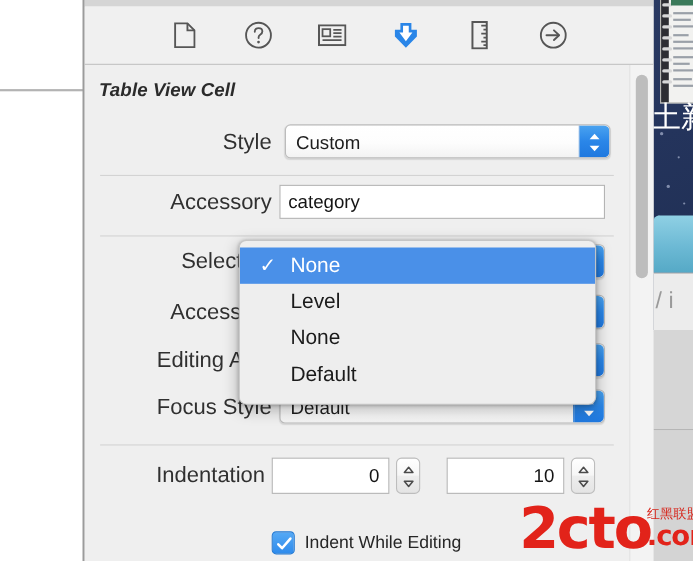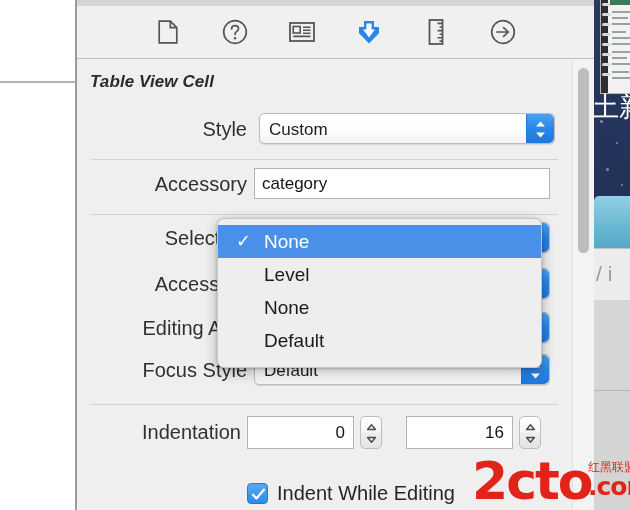--- a/index.html
+++ b/index.html
@@ -68,21 +68,21 @@
   .stepper{position:absolute;width:22px;height:33px;border:1px solid #bdbdbd;border-radius:5px;
     background:linear-gradient(180deg,#ffffff 0%,#f6f6f6 48%,#ededed 52%,#e4e4e4 100%);box-sizing:border-box;}
   .stepper svg{position:absolute;left:4px;top:6px;}
 
   .sublabel{position:absolute;font-size:15px;color:#333;text-align:center;}
 
   .chk-row{position:absolute;left:0;width:490px;height:26px;}
   .chkbox{position:absolute;width:21px;height:21px;border-radius:4px;
     background:linear-gradient(180deg,#55a9f5 0%,#2e8bec 100%);border:1px solid #2279d3;box-sizing:border-box;}
   .chkbox svg{position:absolute;left:3px;top:3px;}
-  .chk-label{position:absolute;font-size:20px;color:#262626;line-height:21px;}
+  .chk-label{position:absolute;font-size:16px;color:#262626;line-height:21px;}
 
   
   .vscroll{position:absolute;right:5px;top:9px;width:11px;height:185px;border-radius:6px;background:#bdbdbd;}
   .vscroll-track{position:absolute;right:0px;top:0px;width:21px;height:451px;background:#f3f3f3;border-left:1px solid #e2e2e2;}
 
   
   .menu{position:absolute;left:217px;top:218px;width:323px;height:148px;background:#eeeeee;
     border:1px solid #c6c6c6;border-radius:7px;
     box-shadow:0 4px 14px rgba(0,0,0,.28), 0 1px 3px rgba(0,0,0,.2);overflow:hidden;}
   .menu-item{position:relative;height:33px;line-height:33px;font-size:19px;color:#1b1b1b;padding-left:46px;white-space:nowrap;}
@@ -281,21 +281,21 @@
         <span class="tval" style="line-height:32px;">0</span>
       </div>
       <div class="stepper" style="left:283px;top:2px;">
         <svg width="13" height="21" viewBox="0 0 13 21">
             <path d="M6.5 1.8L10.4 6.5H2.6z" fill="none" stroke="#4b4b4b" stroke-width="1.4" stroke-linejoin="round"></path>
             <path d="M6.5 19.2L2.6 14.5h7.8z" fill="none" stroke="#4b4b4b" stroke-width="1.4" stroke-linejoin="round"></path>
           </svg>
       </div>
 
       <div class="tfield num" style="left:329px;top:2px;width:107px;height:33px;">
-        <span class="tval" style="line-height:32px;">16</span>
+        <span class="tval" style="line-height:32px;">10</span>
       </div>
       <div class="stepper" style="left:442px;top:2px;">
         <svg width="13" height="21" viewBox="0 0 13 21">
             <path d="M6.5 1.8L10.4 6.5H2.6z" fill="none" stroke="#4b4b4b" stroke-width="1.4" stroke-linejoin="round"></path>
             <path d="M6.5 19.2L2.6 14.5h7.8z" fill="none" stroke="#4b4b4b" stroke-width="1.4" stroke-linejoin="round"></path>
           </svg>
       </div>
     </div>
 
 

